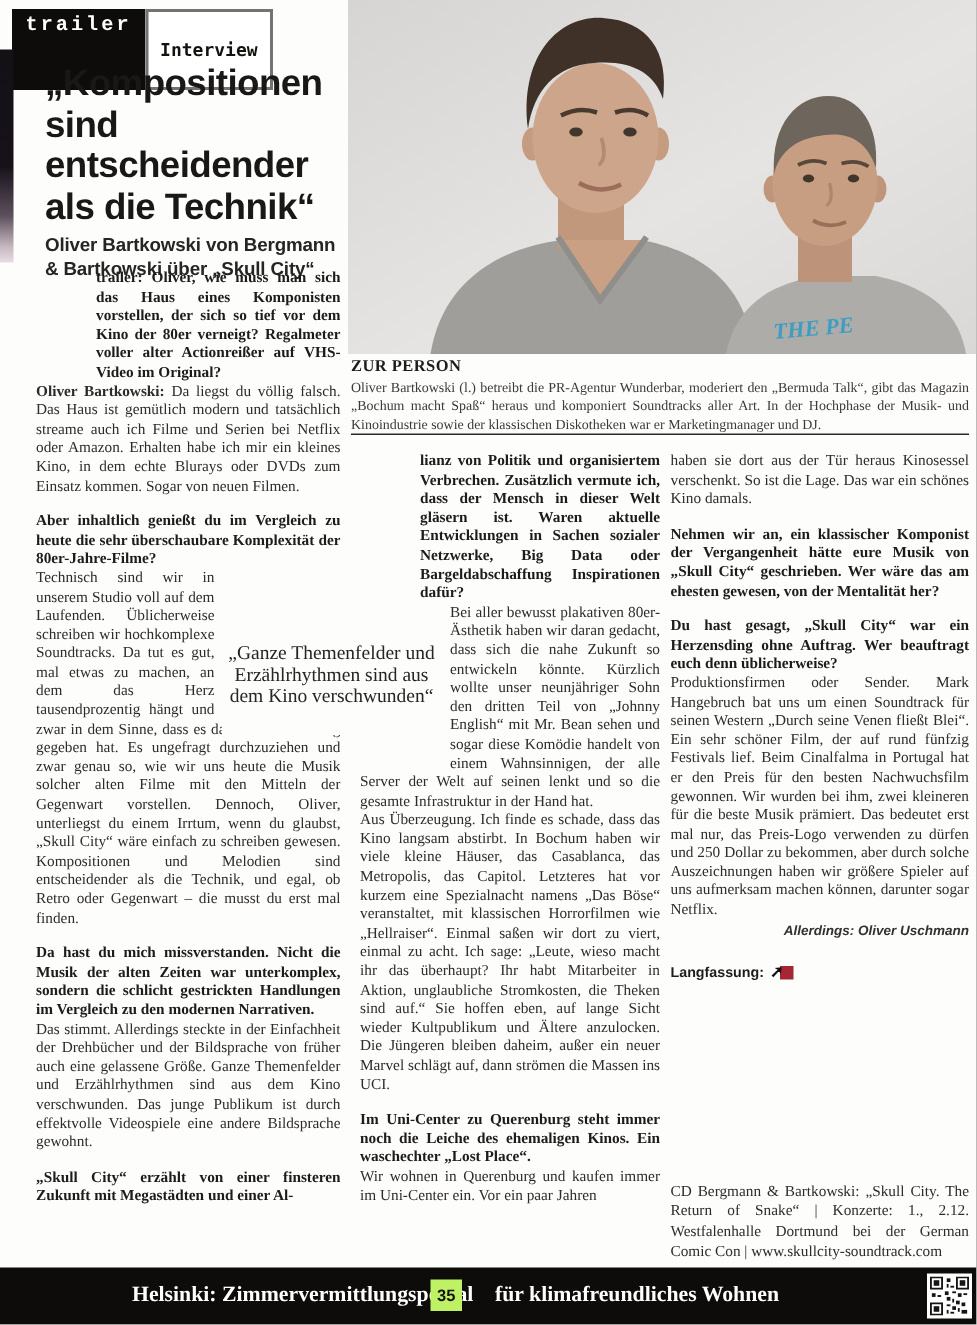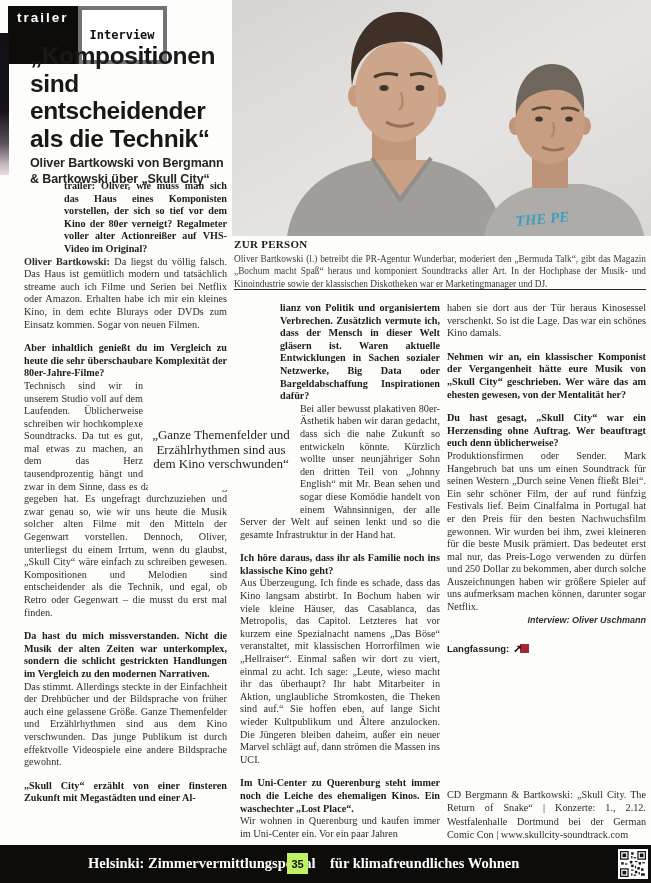--- a/index.html
+++ b/index.html
@@ -2,23 +2,23 @@
 <html lang="de" style="--accent-red: #a72635; --bar-black: #0d0c0a; --paper: #fdfdfc;"><head>
 <meta charset="utf-8">
 <style>
   html,body{margin:0;padding:0;background:#8a8a8a;}
   .page{position:relative;width:651px;height:883px;background:var(--paper,#fdfdfc);
         font-family:"Liberation Serif",serif;overflow:hidden;margin:0 auto;}
 
   
   .masthead{position:absolute;left:8px;top:6px;display:flex;align-items:stretch;}
   .logo-box{background:var(--bar-black,#0d0c0a);color:#fff;
-        font-family:Liberation Sans, sans-serif;font-weight:bold;font-size:13.5px;
+        font-family:Liberation Mono, monospace;font-weight:bold;font-size:13.5px;
         letter-spacing:2px;padding:4px 9px 5px;}
-  .section-box{background:#fff;color:#14120f;border:4px solid #737373;
+  .section-box{background:#fff;color:#14120f;border:2px solid #737373;
         font-family:"DejaVu Sans Mono",monospace;font-weight:600;font-size:12px;
         padding:18px 8px;display:flex;align-items:center;}
 
   .edge-strip{position:absolute;left:0;top:33px;width:9px;height:142px;
         background:linear-gradient(180deg,#131016 0%,#17121a 55%,#5c505c 78%,#c9bac2 93%,#e6dde2 100%);}
 
   
   .headline-block{position:absolute;left:30px;top:42px;width:202px;}
   .headline-block h1{margin:0;font-family:"Liberation Sans",sans-serif;font-weight:700;
         font-size:24.5px;line-height:1.13;letter-spacing:-0.4px;color:#191817;}
@@ -151,32 +151,31 @@
     <p class="a">Technisch sind wir in unserem Studio voll auf dem Laufenden. Üblicherweise schreiben wir hochkomplexe Soundtracks. Da tut es gut, mal etwas zu machen, an dem das Herz tausendprozentig hängt und zwar in dem Sinne, dass es dafür keinen Auftrag gegeben hat. Es ungefragt durchzuziehen und zwar genau so, wie wir uns heute die Musik solcher alten Filme mit den Mitteln der Gegenwart vorstellen. Dennoch, Oliver, unterliegst du einem Irrtum, wenn du glaubst, „Skull City“ wäre einfach zu schreiben gewesen. Kompositionen und Melodien sind entscheidender als die Technik, und egal, ob Retro oder Gegenwart – die musst du erst mal finden.</p>
     <p class="q">Da hast du mich missverstanden. Nicht die Musik der alten Zeiten war unterkomplex, sondern die schlicht gestrickten Handlungen im Vergleich zu den modernen Narrativen.</p>
     <p class="a">Das stimmt. Allerdings steckte in der Einfachheit der Drehbücher und der Bildsprache von früher auch eine gelassene Größe. Ganze Themenfelder und Erzählrhythmen sind aus dem Kino verschwunden. Das junge Publikum ist durch effektvolle Videospiele eine andere Bildsprache gewohnt.</p>
     <p class="q">„Skull City“ erzählt von einer finsteren Zukunft mit Megastädten und einer Al-</p>
   </section>
 
   <section class="col col2">
     <p class="q first">lianz von Politik und organisiertem Verbrechen. Zusätzlich vermute ich, dass der Mensch in dieser Welt gläsern ist. Waren aktuelle Entwicklungen in Sachen sozialer Netzwerke, Big Data oder Bargeldabschaffung Inspirationen dafür?</p>
     <div class="pq-spacer-l"></div>
     <p class="a">Bei aller bewusst plakativen 80er-Ästhetik haben wir daran gedacht, dass sich die nahe Zukunft so entwickeln könnte. Kürzlich wollte unser neunjähriger Sohn den dritten Teil von „Johnny English“ mit Mr. Bean sehen und sogar diese Komödie handelt von einem Wahnsinnigen, der alle Server der Welt auf seinen lenkt und so die gesamte Infrastruktur in der Hand hat.</p>
-    <p class="q">Ich höre daraus, dass ihr als Familie noch ins klassische Kino geht?</p>
     <p class="a">Aus Überzeugung. Ich finde es schade, dass das Kino langsam abstirbt. In Bochum haben wir viele kleine Häuser, das Casablanca, das Metropolis, das Capitol. Letzteres hat vor kurzem eine Spezialnacht namens „Das Böse“ veranstaltet, mit klassischen Horrorfilmen wie „Hellraiser“. Einmal saßen wir dort zu viert, einmal zu acht. Ich sage: „Leute, wieso macht ihr das überhaupt? Ihr habt Mitarbeiter in Aktion, unglaubliche Stromkosten, die Theken sind auf.“ Sie hoffen eben, auf lange Sicht wieder Kultpublikum und Ältere anzulocken. Die Jüngeren bleiben daheim, außer ein neuer Marvel schlägt auf, dann strömen die Massen ins UCI.</p>
     <p class="q">Im Uni-Center zu Querenburg steht immer noch die Leiche des ehemaligen Kinos. Ein waschechter „Lost Place“.</p>
     <p class="a">Wir wohnen in Querenburg und kaufen immer im Uni-Center ein. Vor ein paar Jahren</p>
   </section>
 
   <section class="col col3">
     <p class="a first">haben sie dort aus der Tür heraus Kinosessel verschenkt. So ist die Lage. Das war ein schönes Kino damals.</p>
     <p class="q">Nehmen wir an, ein klassischer Komponist der Vergangenheit hätte eure Musik von „Skull City“ geschrieben. Wer wäre das am ehesten gewesen, von der Mentalität her?</p>
     <p class="q">Du hast gesagt, „Skull City“ war ein Herzensding ohne Auftrag. Wer beauftragt euch denn üblicherweise?</p>
     <p class="a">Produktionsfirmen oder Sender. Mark Hangebruch bat uns um einen Soundtrack für seinen Western „Durch seine Venen fließt Blei“. Ein sehr schöner Film, der auf rund fünfzig Festivals lief. Beim Cinalfalma in Portugal hat er den Preis für den besten Nachwuchsfilm gewonnen. Wir wurden bei ihm, zwei kleineren für die beste Musik prämiert. Das bedeutet erst mal nur, das Preis-Logo verwenden zu dürfen und 250 Dollar zu bekommen, aber durch solche Auszeichnungen haben wir größere Spieler auf uns aufmerksam machen können, darunter sogar Netflix.</p>
-    <p class="byline">Interview: Oliver Uschmann</p>
+    <p class="byline">Allerdings: Oliver Uschmann</p>
     <div class="langfassung">
       <span>Langfassung:</span>
       <span class="lf-icon">
           <span class="lf-sq"></span>
           <span class="lf-ar">➚</span>
         </span>
     </div>
   </section>
 
   <aside class="pullquote">„Ganze Themenfelder und Erzählrhythmen sind aus dem Kino verschwunden“</aside>

